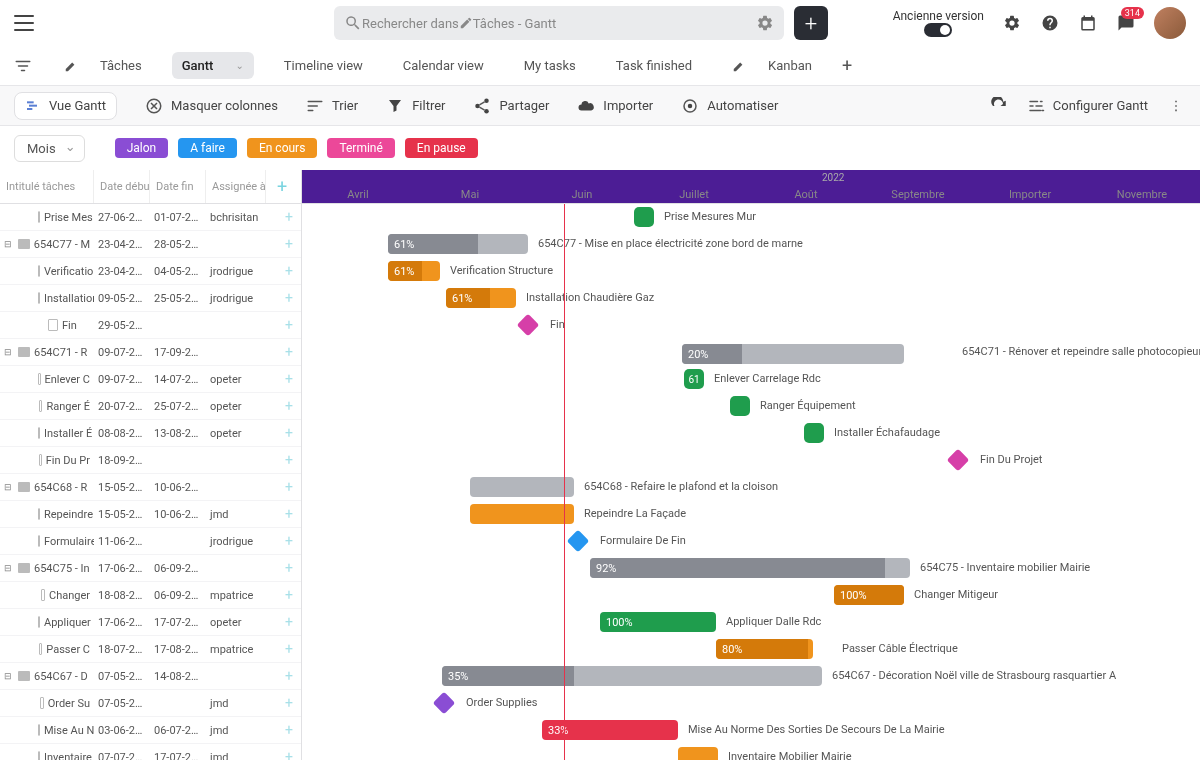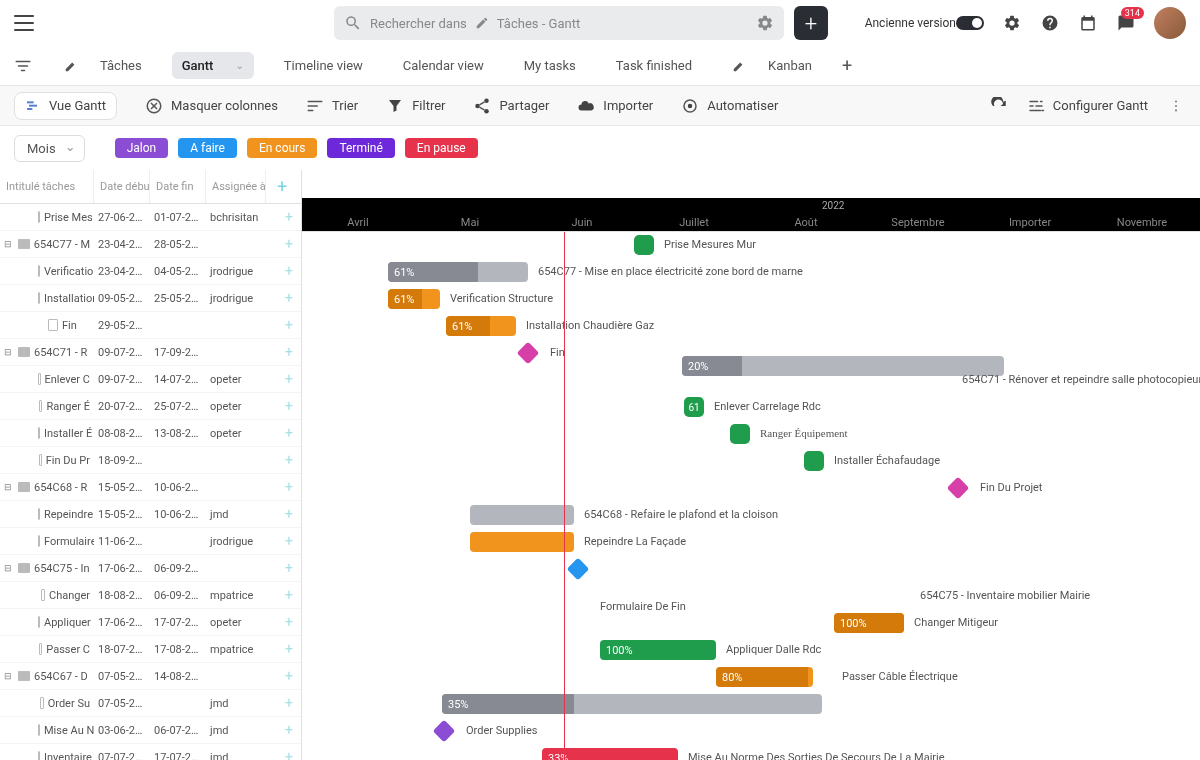--- a/index.html
+++ b/index.html
@@ -1,24 +1,24 @@
 <!DOCTYPE html>
 <html><head>
 <meta charset="utf-8">
 <style>
 * { box-sizing: border-box; margin: 0; padding: 0; font-family: -apple-system, BlinkMacSystemFont, "Segoe UI", Roboto, sans-serif; }
 body { font-size: 13px; color: #333; overflow: hidden; }
 .topbar { display: flex; align-items: center; height: 46px; padding: 0 14px; gap: 10px; }
 .hamburger { width: 20px; height: 16px; display: flex; flex-direction: column; justify-content: space-between; cursor: pointer; }
 .hamburger span { height: 2px; background: #444; border-radius: 1px; }
-.search-box { flex: 1; max-width: 450px; margin-left: 290px; background: #eaebed; border-radius: 6px; height: 34px; display: flex; align-items: center; padding: 0 10px; gap: 8px; color: #888; position: relative; }
+.search-box { flex: 1; max-width: 450px; margin-left: 290px; background: #eaebed; border-radius: 6px; height: 34px; display: flex; align-items: center; padding: 0 10px; color: #888; position: relative; }
 .search-box .gear { margin-left: auto; }
 .add-square { width: 34px; height: 34px; background: #2a2d34; color: #fff; border-radius: 6px; display: flex; align-items: center; justify-content: center; font-size: 22px; font-weight: 300; cursor: pointer; }
 .top-right { margin-left: auto; display: flex; align-items: center; gap: 18px; }
-.toggle-old { display: flex; align-items: center; font-size: 12px; }
+.toggle-old { display: flex; align-items: center; font-size: 12px; flex-direction: column; }
 .toggle-switch { width: 28px; height: 14px; background: #2a2d34; border-radius: 7px; position: relative; }
 .toggle-switch::after { content: ''; position: absolute; width: 10px; height: 10px; background: #fff; border-radius: 50%; top: 2px; right: 2px; }
 .icon-btn { width: 20px; height: 20px; cursor: pointer; color: #444; display: flex; align-items: center; justify-content: center; position: relative; }
 .badge { position: absolute; top: -6px; right: -8px; background: #e6324b; color: #fff; font-size: 9px; padding: 1px 4px; border-radius: 8px; }
 .avatar { width: 32px; height: 32px; border-radius: 50%; background: linear-gradient(135deg,#c08060,#8a5a3a); }
 .tabs-row { display: flex; align-items: center; height: 40px; padding: 0 14px; gap: 20px; border-bottom: 1px solid #e6e6e9; }
 .filter-icon-btn { width: 20px; display: flex; align-items: center; }
 .tab { display: flex; align-items: center; gap: 22px; color: #555; cursor: pointer; padding: 6px 10px; border-radius: 6px; }
 .tab.active { background: #e6e7ea; color: #222; font-weight: 500; }
 .tab .chev { font-size: 10px; color: #999; }
@@ -27,40 +27,40 @@
 .toolbar .tool { display: flex; align-items: center; gap: 8px; color: #444; cursor: pointer; font-size: 13px; }
 .toolbar .tool.view { background: #fff; border: 1px solid #e0e0e3; border-radius: 8px; padding: 4px 10px; }
 .toolbar .right { margin-left: auto; display: flex; align-items: center; gap: 18px; }
 .chips-row { display: flex; align-items: center; height: 44px; padding: 0 14px; gap: 10px; }
 .dropdown { border: 1px solid #ddd; border-radius: 6px; padding: 5px 28px 5px 12px; font-size: 13px; cursor: pointer; position: relative; color:#555;}
 .dropdown::after { content: '⌄'; position: absolute; right: 8px; top: 3px; color: #999; }
 .chip { border-radius: 4px; padding: 3px 12px; font-size: 12px; color: #fff; cursor: pointer; }
 .chip.purple { background: #8a4dd4; }
 .chip.blue { background: #2596f0; }
 .chip.orange { background: #f0941d; }
-.chip.green { background: #6d28d9; }
+.chip.green { background: #ec4899; }
 .chip.red { background: #e6324b; }
 .main { display: flex; height: calc(100vh - 170px); position: relative; }
 .left-panel { width: 302px; border-right: 1px solid #e0e0e3; overflow-y: auto; }
 .left-header { display: flex; height: 34px; align-items: stretch; border-bottom: 1px solid #e0e0e3; background: #fff; position: sticky; top: 0; }
 .left-header .col { padding: 0 6px; display: flex; align-items: center; font-size: 11px; color: #999; border-right: 1px solid #eee; white-space: nowrap; overflow: hidden; }
 .col1 { width: 94px; } .col2 { width: 56px; } .col3 { width: 56px; } .col4 { width: 60px; }
 .left-header .add-col { width: 32px; display: flex; align-items: center; justify-content: center; color: #7ad4e0; font-size: 18px; cursor: pointer; }
 .task-row { display: flex; height: 27px; align-items: center; border-bottom: 1px solid #f3f3f5; position: relative; }
 .task-row .cell { padding: 0 4px; font-size: 11px; color: #555; white-space: nowrap; overflow: hidden; text-overflow: ellipsis; }
 .task-row .c1 { width: 94px; display: flex; align-items: center; gap: 4px; }
 .task-row .c2 { width: 56px; } .task-row .c3 { width: 56px; } .task-row .c4 { width: 60px; }
 .task-row .plus { position: absolute; right: 8px; color: #a8e0e8; font-size: 14px; cursor: pointer; }
 .collapse { font-size: 9px; color: #888; cursor: pointer; width: 10px; }
 .folder-ic { width: 12px; height: 10px; background: #bbb; border-radius: 1px; display: inline-block; }
 .doc-ic { width: 10px; height: 12px; border: 1px solid #bbb; border-radius: 1px; display: inline-block; }
 .indent1 .c1 { padding-left: 34px; }
 .indent0 .c1 { padding-left: 4px; }
 .right-panel { flex: 1; overflow: auto; position: relative; }
-.timeline-header { height: 34px; border-bottom: 1px solid #e0e0e3; position: sticky; top: 0; background: #000000; z-index: 5; margin-top: 28px; }
+.timeline-header { height: 34px; border-bottom: 1px solid #e0e0e3; position: sticky; top: 0; background: #4c1d95; z-index: 5; }
 .timeline-year { position: absolute; left: 520px; top: 2px; font-size: 10px; color: #aaa; }
 .timeline-months { display: flex; position: absolute; bottom: 2px; left: 0; }
 .timeline-months span { width: 112px; text-align: center; font-size: 11px; color: #888; }
 .gantt-body { position: relative; min-height: 600px; }
 .today-line { position: absolute; top: 0; bottom: 0; left: 262px; width: 1px; background: #e6324b; z-index: 3; }
 .bar { position: absolute; height: 20px; border-radius: 4px; display: flex; align-items: center; padding: 0 6px; font-size: 11px; color: #fff; z-index: 2; }
 .bar.grey { background: #b3b6bc; } .bar.grey .fill { position:absolute; left:0; top:0; bottom:0; background:#878a92; border-radius:4px 0 0 4px; }
 .bar.orange { background: #f0941d; overflow:hidden; } .bar.orange .fill{position:absolute;left:0;top:0;bottom:0;background:#d47a0a;border-radius:4px 0 0 4px;}
 .bar.green { background: #1f9d4d; }
 .bar.red { background: #e6324b; }
@@ -508,58 +508,63 @@
           <span class="txt">61%</span>
         </div>
         <div class="bar-label" style="top: 60px; left: 148px;">Verification Structure</div>
         <div class="bar orange" style="top: 84px; left: 144px; width: 70px;">
           <div class="fill" style="width:44px"></div>
           <span class="txt">61%</span>
         </div>
         <div class="bar-label" style="top: 87px; left: 224px;">Installation Chaudière Gaz</div>
         <div class="diamond" style="background: rgb(214, 63, 168); top: 113px; left: 218px;"></div>
         <div class="bar-label" style="top: 114px; left: 248px;">Fin</div>
-        <div class="bar grey" style="top: 124px; left: 380px; width: 322px;">
+        <div class="bar grey" style="top: 140px; left: 380px; width: 222px;">
           <div class="fill" style="width:60px"></div>
           <span class="txt">20%</span>
         </div>
         <div class="bar-label" style="top: 141px; left: 660px;">654C71 - Rénover et repeindre salle photocopieur</div>
         <div class="smbox" style="background: rgb(31, 157, 77); top: 165px; left: 382px;">61</div>
         <div class="bar-label" style="top: 168px; left: 412px;">Enlever Carrelage Rdc</div>
         <div class="smbox" style="background: rgb(31, 157, 77); top: 192px; left: 428px;"></div>
-        <div class="bar-label" style="top: 195px; left: 458px; font-family: Liberation Serif, serif;">Ranger Équipement</div>
+        <div class="bar-label" style="top: 195px; left: 458px;">Ranger Équipement</div>
         <div class="smbox" style="background: rgb(31, 157, 77); top: 219px; left: 502px;"></div>
         <div class="bar-label" style="top: 222px; left: 532px;">Installer Échafaudage</div>
         <div class="diamond" style="background: rgb(214, 63, 168); top: 248px; left: 648px;"></div>
         <div class="bar-label" style="top: 249px; left: 678px;">Fin Du Projet</div>
         <div class="bar grey" style="top: 273px; left: 168px; width: 104px;"></div>
         <div class="bar-label" style="top: 276px; left: 282px;">654C68 - Refaire le plafond et la cloison</div>
         <div class="bar orange" style="top: 300px; left: 168px; width: 104px;"></div>
         <div class="bar-label" style="top: 303px; left: 282px;">Repeindre La Façade</div>
         <div class="diamond" style="background: rgb(37, 150, 240); top: 329px; left: 268px;"></div>
-        <div class="bar-label" style="top: 330px; left: 298px; margin-top: 38px;">Formulaire De Fin</div>
+        <div class="bar-label" style="top: 330px; left: 298px;">Formulaire De Fin</div>
+        <div class="bar grey" style="top: 354px; left: 288px; width: 320px;">
+          <div class="fill" style="width:295px"></div>
+          <span class="txt">92%</span>
+        </div>
         <div class="bar-label" style="top: 357px; left: 618px;">654C75 - Inventaire mobilier Mairie</div>
         <div class="bar orange" style="top: 381px; left: 532px; width: 70px;">
           <div class="fill" style="width:70px"></div>
           <span class="txt">100%</span>
         </div>
         <div class="bar-label" style="top: 384px; left: 612px;">Changer Mitigeur</div>
         <div class="bar green" style="top: 408px; left: 298px; width: 116px;">
           <span class="txt">100%</span>
         </div>
         <div class="bar-label" style="top: 411px; left: 424px;">Appliquer Dalle Rdc</div>
         <div class="bar orange" style="top: 435px; left: 414px; width: 97px;">
           <div class="fill" style="width:92px"></div>
           <span class="txt">80%</span>
         </div>
         <div class="bar-label" style="top: 438px; left: 540px;">Passer Câble Électrique</div>
         <div class="bar grey" style="top: 462px; left: 140px; width: 380px;">
           <div class="fill" style="width:132px"></div>
           <span class="txt">35%</span>
         </div>
+        <div class="bar-label" style="top: 465px; left: 530px;">654C67 - Décoration Noël ville de Strasbourg rasquartier A</div>
         <div class="diamond" style="background: rgb(138, 77, 212); top: 491px; left: 134px;"></div>
         <div class="bar-label" style="top: 492px; left: 164px;">Order Supplies</div>
         <div class="bar red" style="top: 516px; left: 240px; width: 136px;">
           <span class="txt">33%</span>
         </div>
         <div class="bar-label" style="top: 519px; left: 386px;">Mise Au Norme Des Sorties De Secours De La Mairie</div>
         <div class="bar orange" style="top: 543px; left: 376px; width: 40px;"></div>
         <div class="bar-label" style="top: 546px; left: 426px;">Inventaire Mobilier Mairie</div>
       </div>
   </div>

